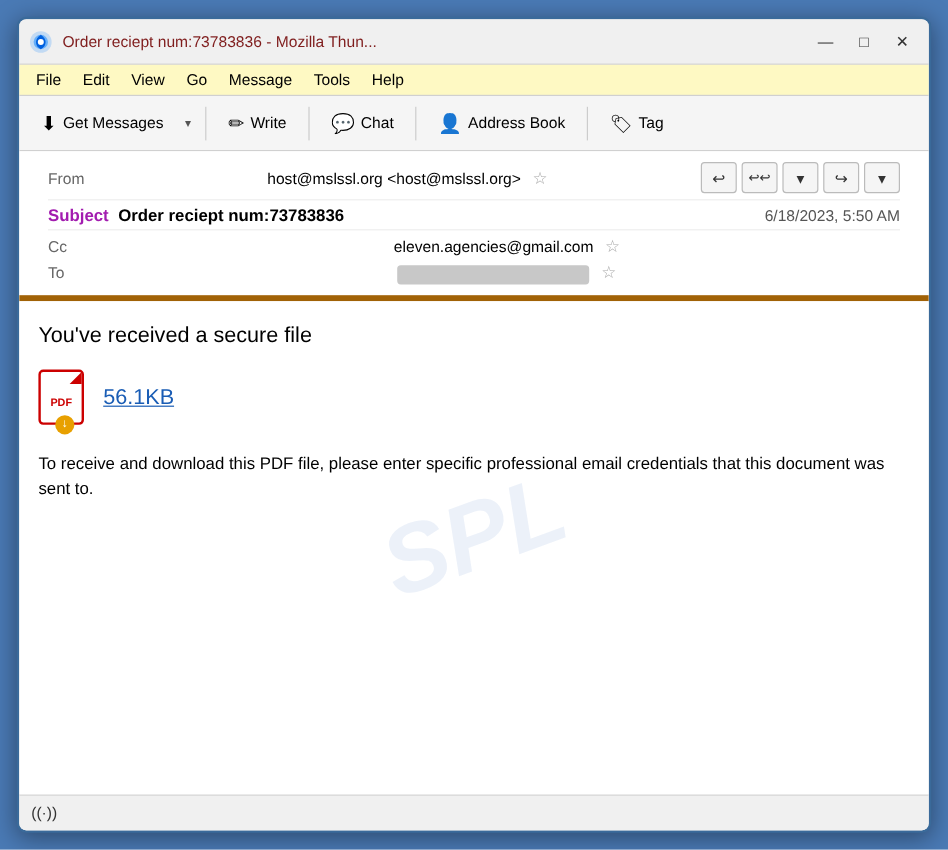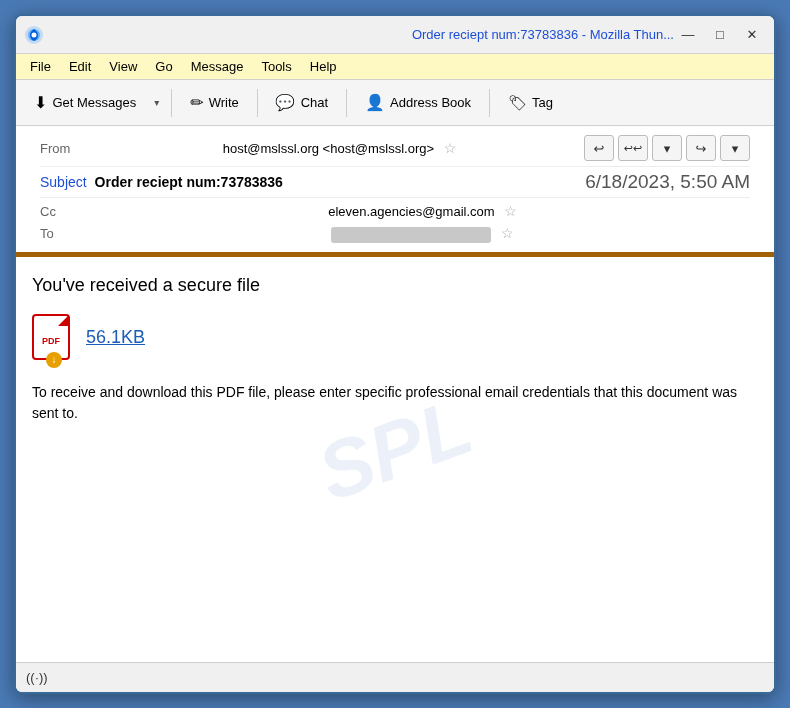--- a/index.html
+++ b/index.html
@@ -40,22 +40,21 @@
       align-items: center;
       justify-content: center;
     }
     .title-bar-icon svg {
       width: 20px;
       height: 20px;
     }
     .title-bar-text {
       flex: 1;
       font-size: 13px;
-      color: #1d4ed8;
-      text-align: right;
+      color: #7f1d1d;
     }
     .title-bar-controls {
       display: flex;
       gap: 4px;
     }
     .title-bar-btn {
       width: 28px;
       height: 22px;
       border: none;
       background: transparent;
@@ -177,21 +176,21 @@
       border-top: 1px solid #eee;
       border-bottom: 1px solid #eee;
       margin: 2px 0;
     }
     .subject-text {
       font-size: 14px;
       font-weight: bold;
       color: #000;
     }
     .subject-date {
-      font-size: 19px;
+      font-size: 13px;
       color: #555;
     }
     
     .email-body {
       background: #fff;
       flex: 1;
       padding: 18px 16px;
       font-size: 14px;
       color: #222;
       position: relative;
@@ -390,21 +389,21 @@
         <button class="action-btn" title="Reply">↩</button>
         <button class="action-btn" title="Reply All" style="font-size:11px;">↩↩</button>
         <button class="action-btn">▾</button>
         <button class="action-btn" title="Forward">↪</button>
         <button class="action-btn">▾</button>
       </div>
     </div>
 
     <div class="subject-row">
       <span class="subject-text">
-        <span style="font-weight:normal; color:#1d4ed8; margin-right:4px;">Subject</span>
+        <span style="font-weight:bold; color:#a21caf; margin-right:4px;">Subject</span>
         <span>Order reciept num:73783836</span>
       </span>
       <span class="subject-date">6/18/2023, 5:50 AM</span>
     </div>
 
     <div class="header-row">
       <span class="header-label">Cc</span>
       <span class="header-value">
         <span>eleven.agencies@gmail.com</span>
         <span class="star-icon">☆</span>

